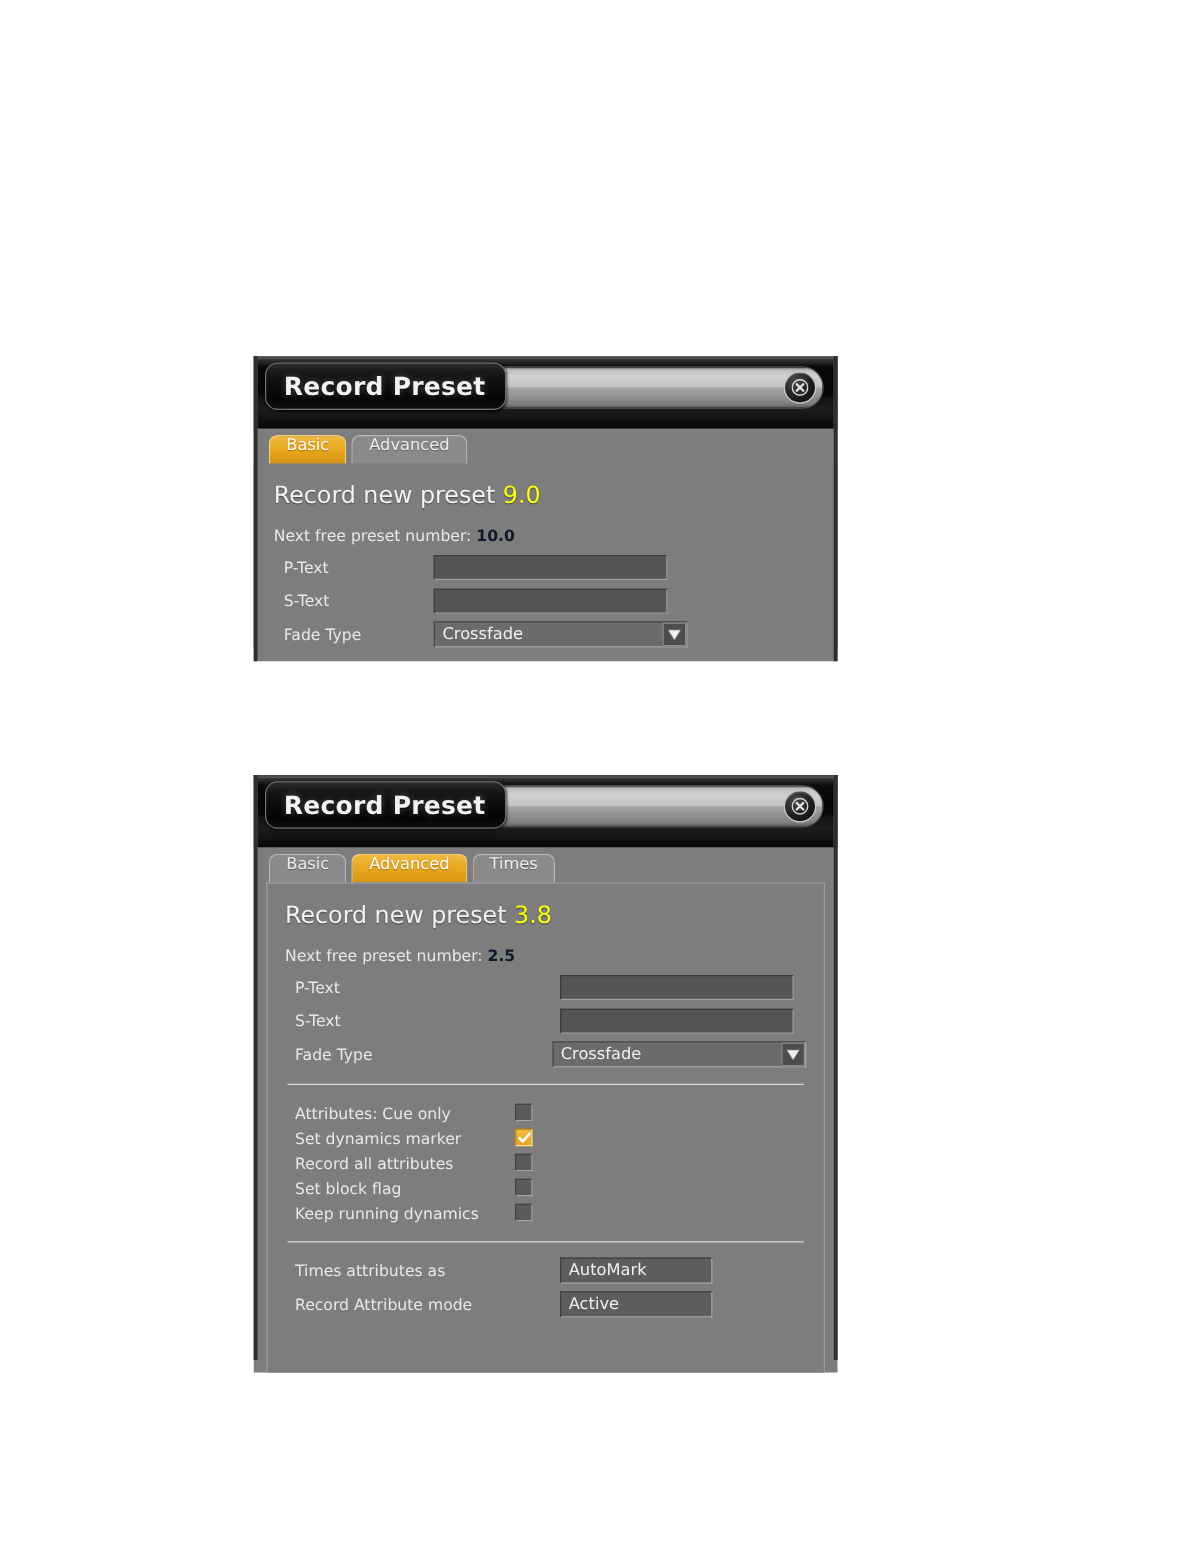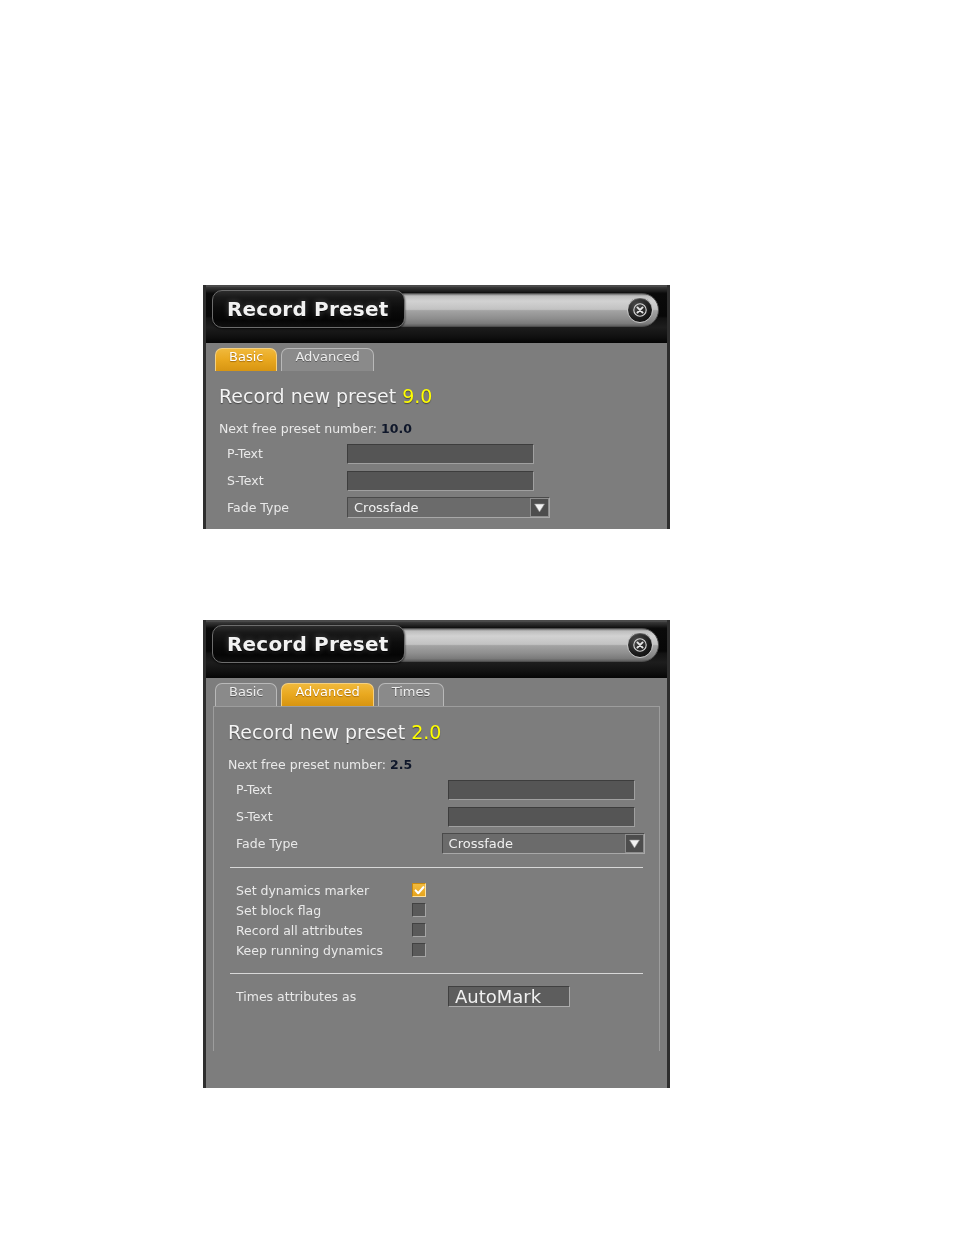--- a/index.html
+++ b/index.html
@@ -234,21 +234,21 @@
     border-top: 1px solid #404040;
     border-left: 1px solid #404040;
     border-right: 1px solid #ababab;
     border-bottom: 1px solid #ababab;
     box-sizing: border-box;
     display: flex;
     align-items: center;
     cursor: pointer;
   }
   .ro-field .val {
-    font-size: 18px;
+    font-size: 13px;
     color: #f0f0f0;
     padding-left: 6px;
     white-space: nowrap;
   }
 
   .sep {
     height: 1px;
     background: #d8d8d8;
     margin: 13px 2px 12px 2px;
   }
@@ -385,21 +385,21 @@
     <div class="tab">
       <span>Times</span>
     </div>
   </div>
 
   <div class="content">
     <div class="inner-panel">
 
       <div class="heading">
         <span>Record new preset</span>
-        <span class="num">2.0</span>
+        <span class="num">3.8</span>
       </div>
 
       <div class="nextfree">
         <span>Next free preset number:</span>
         <b>2.5</b>
       </div>
 
       <div class="formrow">
         <div class="lbl" style="width:176px;">P-Text</div>
         <div class="field" style="width:187px;" title=""></div>
@@ -417,39 +417,45 @@
           <span class="arrow">
             <svg width="13" height="13" viewBox="0 0 13 13" aria-hidden="true">
               <polygon points="1.5,3 11.5,3 6.5,11" fill="#f2f2f2" stroke="#8f8f8f" stroke-width="0.6"></polygon>
             </svg>
           </span>
         </div>
       </div>
 
       <div class="sep"></div>
 
+      <div class="checkrow">
+        <div class="lbl" style="width:176px;">Attributes: Cue only</div>
+        <div class="cbox">
+          
+        </div>
+      </div>
 
       <div class="checkrow">
         <div class="lbl" style="width:176px;">Set dynamics marker</div>
         <div class="cbox on">
           <svg width="11" height="11" viewBox="0 0 11 11" aria-hidden="true">
             <path d="M1.6 5.4 L4.2 8.2 L9.4 2.2" fill="none" stroke="#ffffff" stroke-width="2.1" stroke-linecap="round" stroke-linejoin="round"></path>
           </svg>
         </div>
       </div>
 
       <div class="checkrow">
-        <div class="lbl" style="width:176px;">Set block flag</div>
+        <div class="lbl" style="width:176px;">Record all attributes</div>
         <div class="cbox">
           
         </div>
       </div>
 
       <div class="checkrow">
-        <div class="lbl" style="width:176px;">Record all attributes</div>
+        <div class="lbl" style="width:176px;">Set block flag</div>
         <div class="cbox">
           
         </div>
       </div>
 
       <div class="checkrow">
         <div class="lbl" style="width:176px;">Keep running dynamics</div>
         <div class="cbox">
           
         </div>
@@ -457,19 +463,25 @@
 
       <div class="sep"></div>
 
       <div class="formrow">
         <div class="lbl" style="width:176px;">Times attributes as</div>
         <div class="ro-field" style="width:122px;">
           <span class="val">AutoMark</span>
         </div>
       </div>
 
+      <div class="formrow">
+        <div class="lbl" style="width:176px;">Record Attribute mode</div>
+        <div class="ro-field" style="width:122px;">
+          <span class="val">Active</span>
+        </div>
+      </div>
 
       <div class="bottom-pad"></div>
     </div>
   </div>
 
   <div class="dialog-frame"></div>
 </div>
 
 </body></html>

